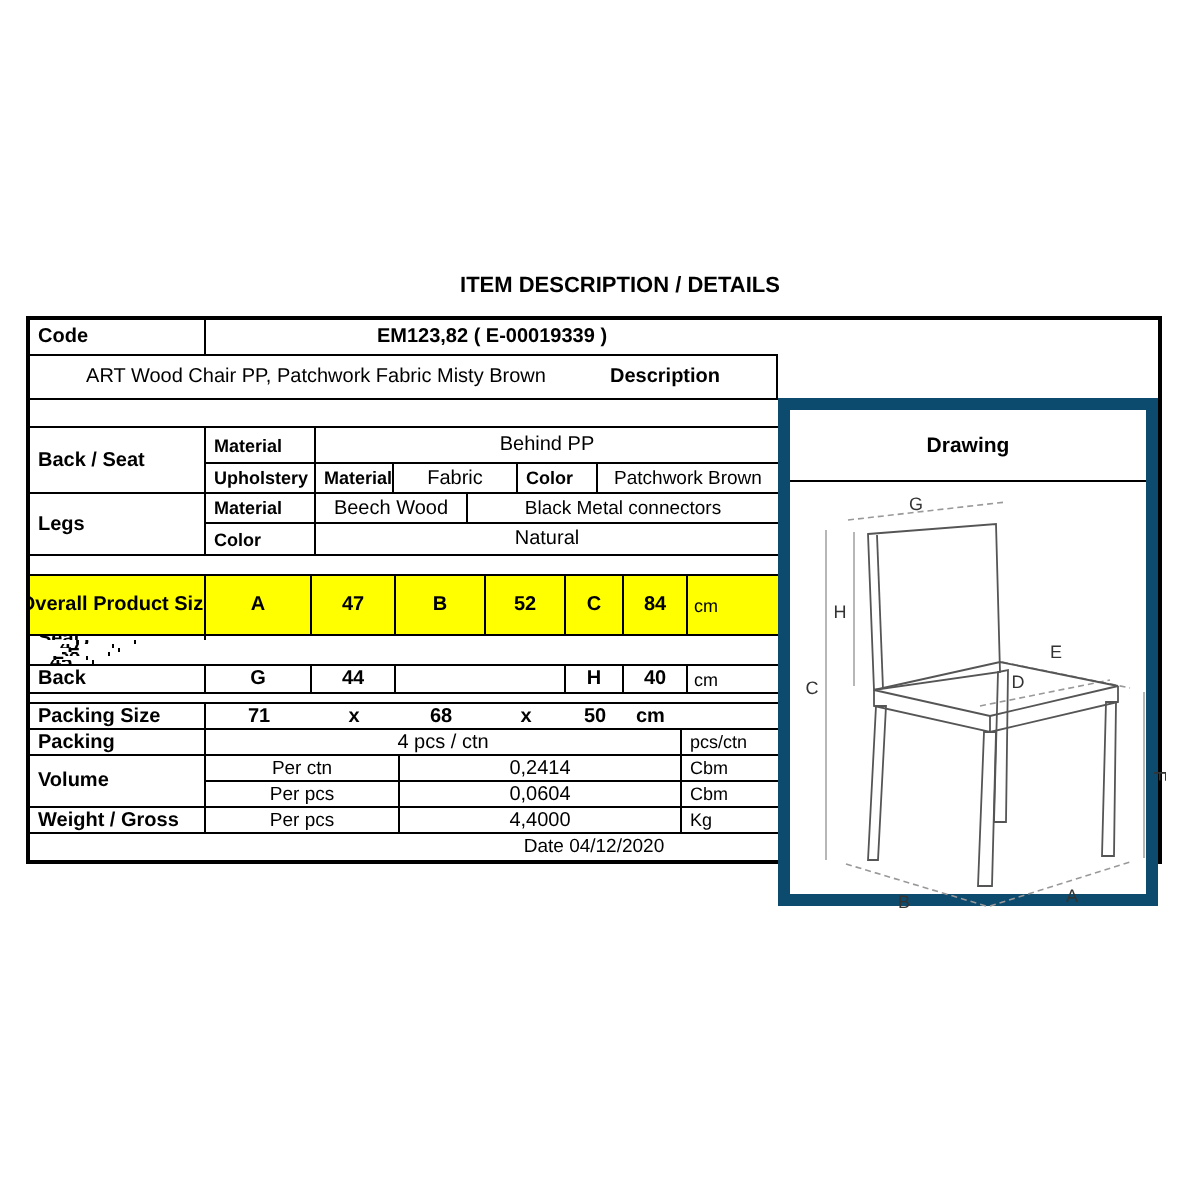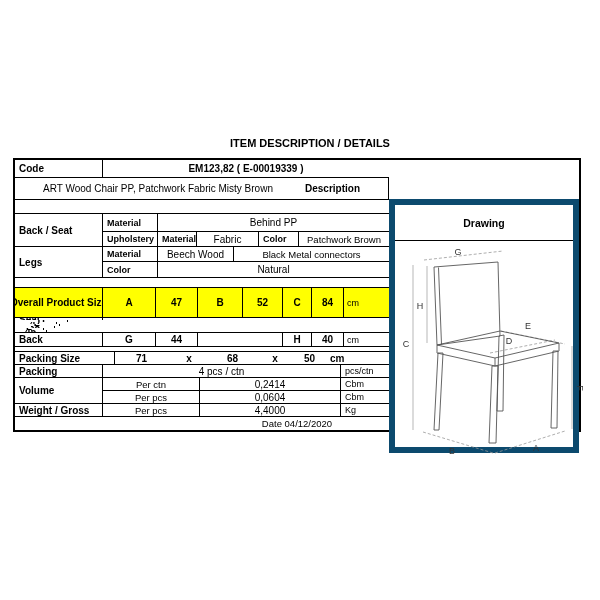--- a/index.html
+++ b/index.html
@@ -120,21 +120,21 @@
     <div class="c br b ctr" style="width:42px;">44</div>
     <div class="c br" style="width:85px;"></div>
     <div class="c br b ctr" style="width:29px;">H</div>
     <div class="c br b ctr" style="width:32px;">40</div>
     <div class="c s9" style="flex:1;padding-left:3px;">cm</div>
   </div>
 
   <div class="sec" style="top:187px;height:5px;"></div>
 
   <div class="sec" style="top:192px;height:13px;">
-    <div class="c br b lft" style="width:100px;">Packing Size</div>
+    <div class="c br b lft" style="width:88px;">Packing Size</div>
     <div class="c b ctr" style="width:53px;">71</div>
     <div class="c b ctr" style="width:42px;">x</div>
     <div class="c b ctr" style="width:45px;">68</div>
     <div class="c b ctr" style="width:40px;">x</div>
     <div class="c b ctr" style="width:29px;">50</div>
     <div class="c b" style="flex:1;padding-left:6px;">cm</div>
   </div>
 
   <div class="sec" style="top:205px;height:13px;">
     <div class="c br b lft" style="width:88px;">Packing</div>

